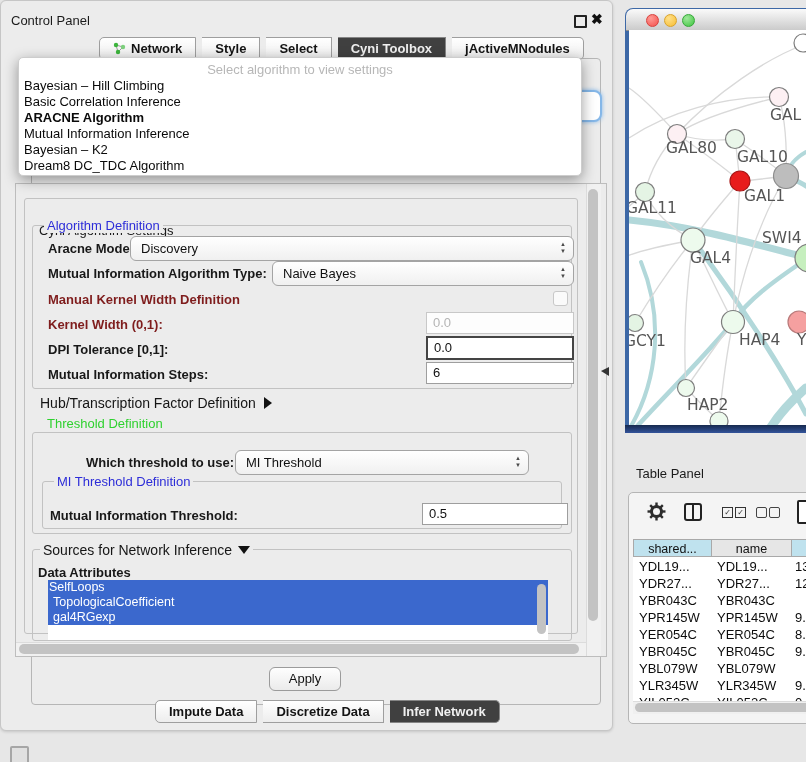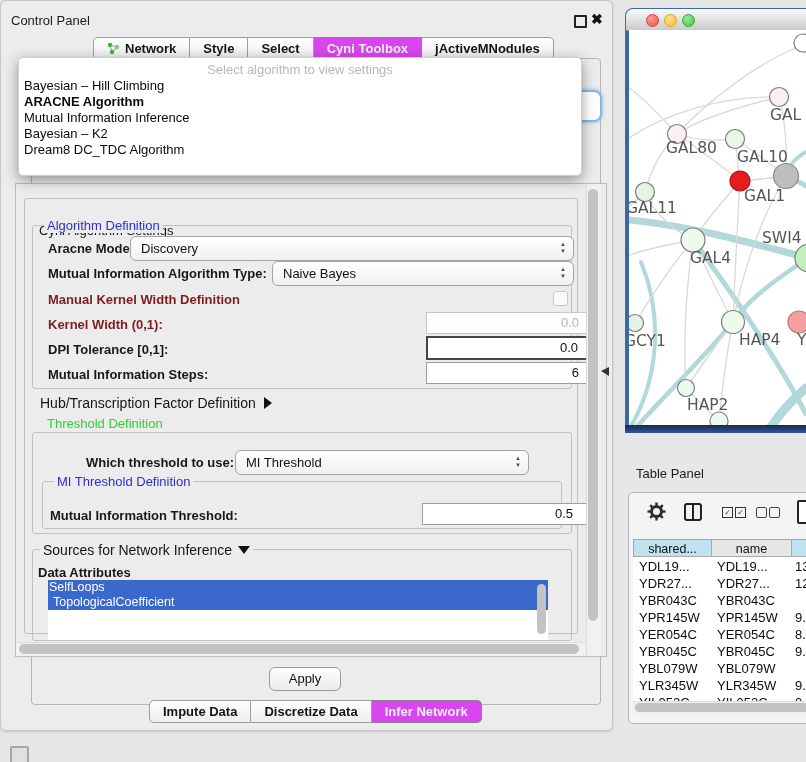--- a/index.html
+++ b/index.html
@@ -9,33 +9,33 @@
 
   
   #control-panel{left:0;top:8;width:611px;height:729px;background:#ececec;border:1px solid #c6c6c6;border-radius:6px;box-shadow:0 1px 3px rgba(0,0,0,.15);}
   .cp-title{left:10px;top:12px;font-size:13px;color:#1b1b1b;}
   .float-icon{left:573px;top:14px;width:9px;height:9px;border:2px solid #222;border-radius:1px;}
   .close-icon{left:590px;top:10px;font-size:14px;font-weight:bold;color:#111;}
 
   
   .seg{display:flex;height:23px;}
   .seg .s{background:linear-gradient(#ffffff,#ededed);border:1px solid #9e9e9e;border-left:none;
-    padding:0 13px;font-size:13px;font-weight:600;line-height:21px;color:#141414;white-space:nowrap;display:flex;align-items:center;gap:5px;}
+    padding:0 13px;font-size:13px;font-weight:600;line-height:21px;color:#141414;white-space:nowrap;display:flex;align-items:center;gap:5px;margin-left:6px;}
   .seg .s:first-child{border-left:1px solid #9e9e9e;border-radius:5px 0 0 5px;}
   .seg .s:last-child{border-radius:0 5px 5px 0;}
-  .seg .s.sel{background:#d946ef;color:#f0f0f0;border-color:#858585;justify-content:flex-end;}
+  .seg .s.sel{background:#404040;color:#f0f0f0;border-color:#858585;justify-content:flex-end;}
 
   
   .content-frame{left:30px;top:57px;width:568px;height:645px;border:1px solid #b6b6b6;border-radius:4px;}
 
   
   .combo{background:linear-gradient(#ffffff,#f0f0f0);border:1px solid #a4a4a4;border-radius:6px;font-size:13px;color:#111;}
   .combo .cv{position:absolute;left:10px;top:0;line-height:23px;}
   .arrows{position:absolute;right:7px;top:4px;display:flex;flex-direction:column;gap:1px;color:#4a4a4a;font-size:6px;line-height:6px;}
-  .field{background:#fff;border:1px solid #9e9e9e;font-size:13px;color:#111;text-align:right;padding:0 18px;line-height:20px;}
+  .field{background:#fff;border:1px solid #9e9e9e;font-size:13px;color:#111;text-align:left;padding:0 6px;line-height:20px;}
   .lbl{font-size:13px;font-weight:bold;color:#181818;white-space:nowrap;}
   .lbl.dis{color:#7f1d1d;}
   .grp{border:1px solid #c2c2c2;border-radius:3px;}
   .grp-title{position:absolute;font-size:13px;background:#ececec;padding:0 3px;white-space:nowrap;}
   .tri-right{display:inline-block;width:0;height:0;border-left:8px solid #111;border-top:6px solid transparent;border-bottom:6px solid transparent;margin-left:8px;vertical-align:-1px;}
   .tri-down{display:inline-block;width:0;height:0;border-top:8px solid #111;border-left:6px solid transparent;border-right:6px solid transparent;margin-left:6px;vertical-align:1px;}
 
   
   #algo-popup{left:18px;top:57px;width:562px;height:117px;background:#fff;border:1px solid #cdcdcd;border-radius:5px;box-shadow:0 4px 14px rgba(0,0,0,.38);z-index:50;}
   #algo-popup .prompt{text-align:center;color:#b7b7b7;font-size:13px;line-height:17px;}
@@ -166,20 +166,21 @@
       <div class="grp-title" style="left:24px;top:358px;color:#151515;font-size:14px;">
         <span>Sources for Network Inference</span><span class="tri-down"></span>
       </div>
 
       <span class="abs lbl" style="left:22px;top:381px;">Data Attributes</span>
 
       <div class="abs" style="left:32px;top:396px;width:500px;height:60px;background:#fff;overflow:hidden;">
         <div class="attr-list-inner">
           <div class="li" style="height:15px;line-height:15px;background:#3b68cd;color:#fff;font-size:12.5px;padding-left:1px;">SelfLoops</div>
           <div class="li" style="height:15px;line-height:15px;background:#3b68cd;color:#fff;font-size:12.5px;padding-left:5px;">TopologicalCoefficient</div>
+          <div class="li" style="height:15px;line-height:15px;background:#3b68cd;color:#fff;font-size:12.5px;padding-left:5px;">gal4RGexp</div>
         </div>
       </div>
       <div class="abs thumb" style="left:521px;top:400px;width:9px;height:50px;"></div>
 
       <div class="abs sb-track-v" style="left:570px;top:0;width:14px;height:472px;"></div>
       <div class="abs thumb" style="left:572px;top:5px;width:10px;height:432px;"></div>
       <div class="abs" style="left:0;top:458px;width:570px;height:14px;background:#f1f1f1;border-top:1px solid #dcdcdc;"></div>
       <div class="abs thumb" style="left:3px;top:460px;width:560px;height:10px;"></div>
     </div>
 
@@ -194,20 +195,21 @@
         </div>
       <div class="s sel">
           <span>Infer Network</span>
         </div>
     </div>
   </div>
 
   <div id="algo-popup" class="abs">
     <div class="prompt" style="margin-top:3px;">Select algorithm to view settings</div>
     <div class="it">Bayesian – Hill Climbing</div>
+    <div class="it">Basic Correlation Inference</div>
     <div class="it b">ARACNE Algorithm</div>
     <div class="it">Mutual Information Inference</div>
     <div class="it">Bayesian – K2</div>
     <div class="it">Dream8 DC_TDC Algorithm</div>
   </div>
 
   <div class="abs cursor-arrow" style="left:601px;top:367px;"></div>
 
   <div id="net-win" class="abs">
     <div id="net-title">

